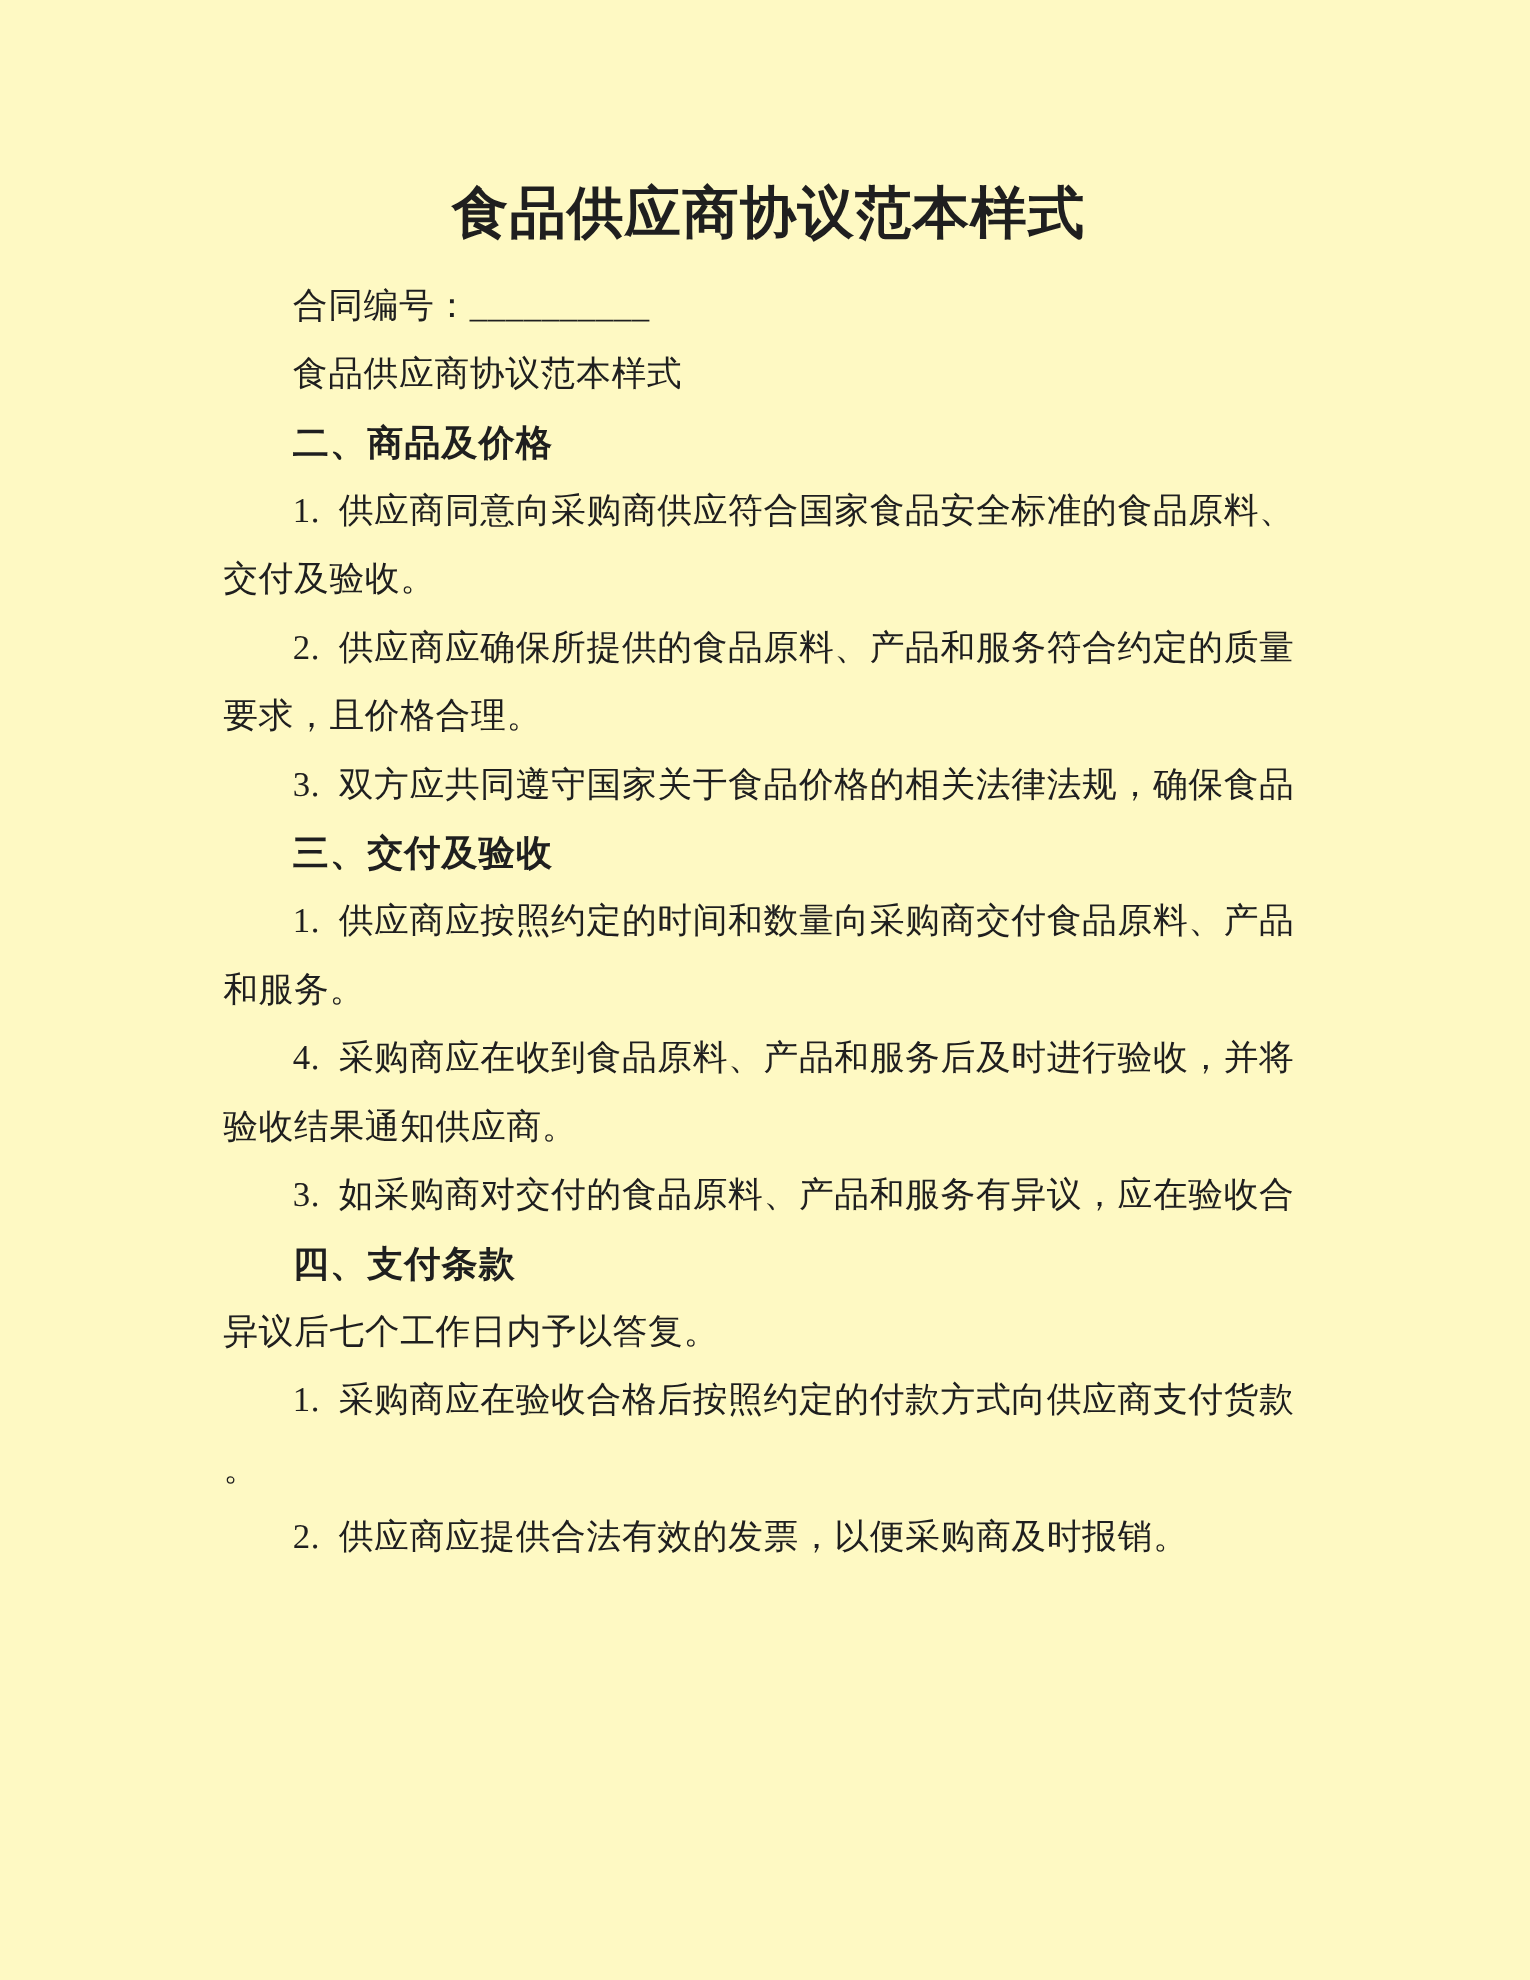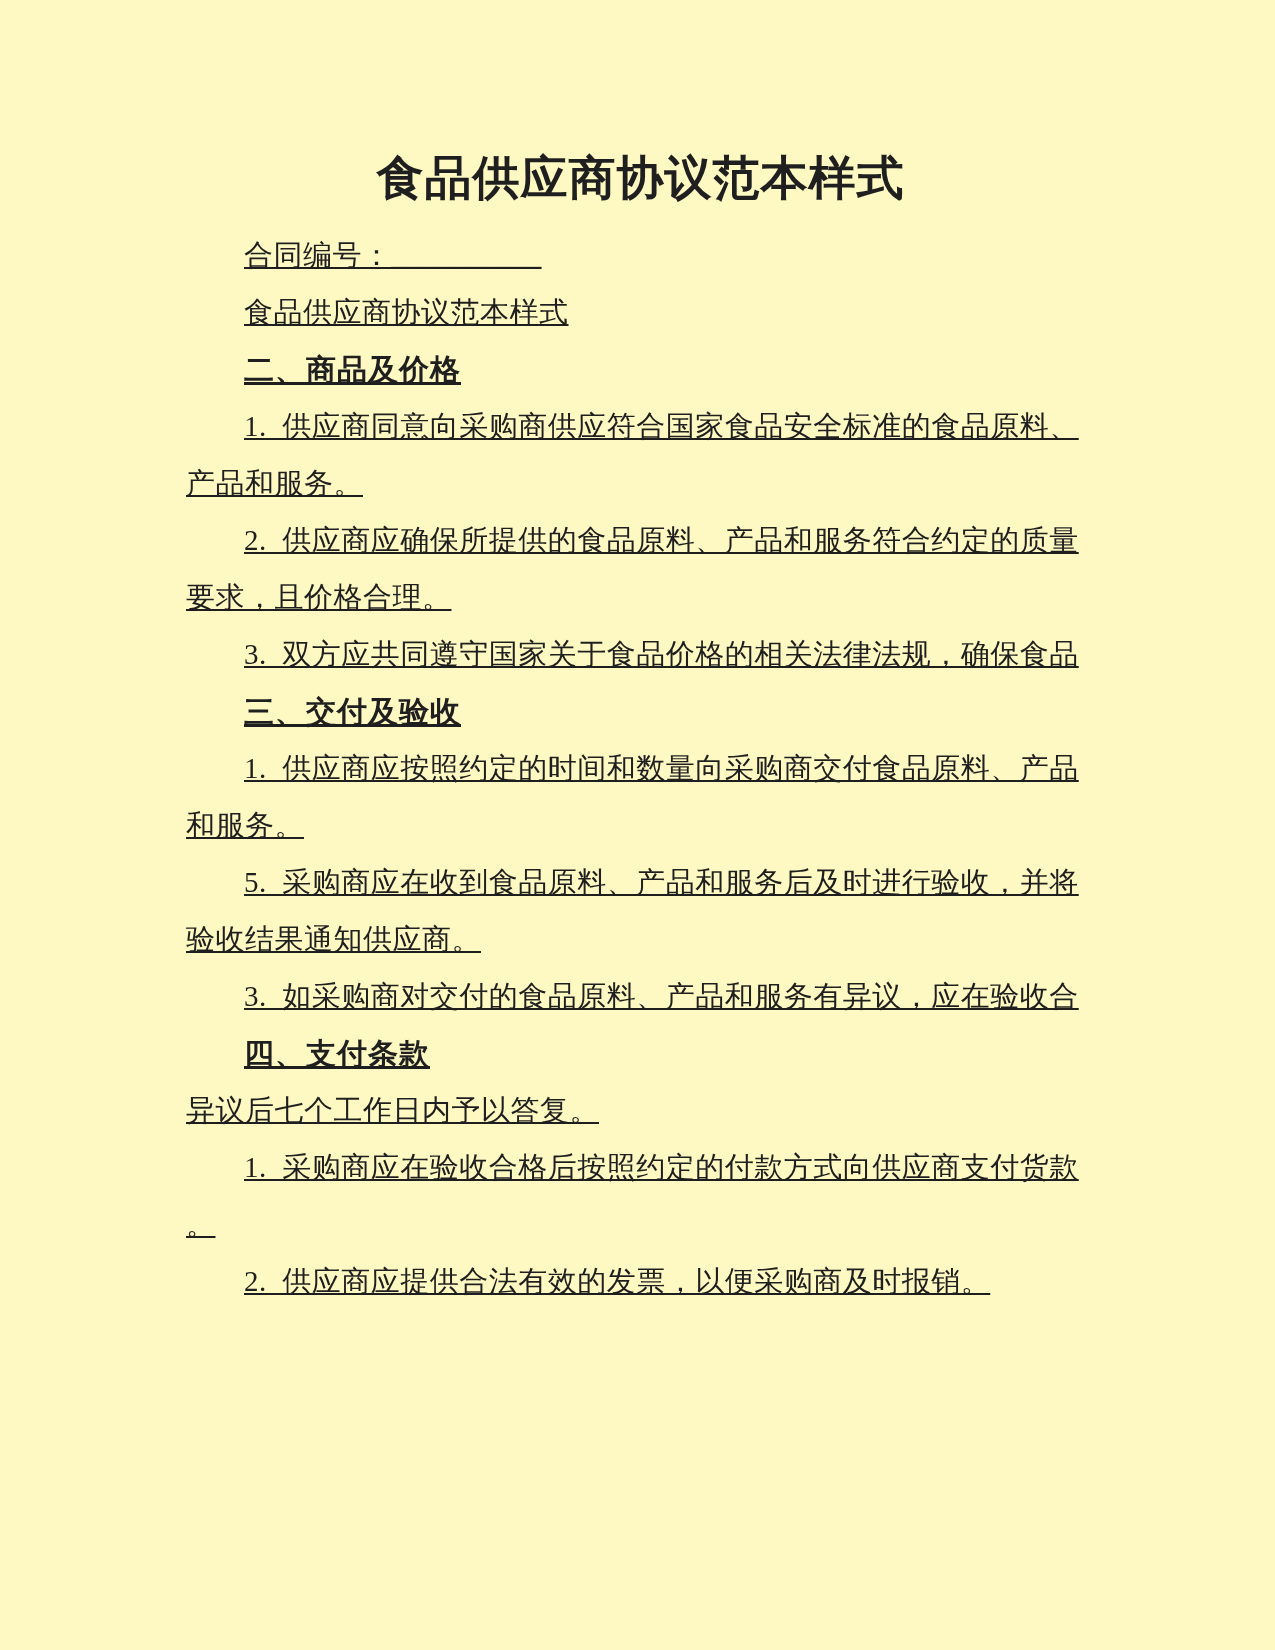--- a/index.html
+++ b/index.html
@@ -30,21 +30,20 @@
   }
   .doc-body {
     margin-top: 17px;
     font-family: "Liberation Serif", "DejaVu Serif", serif;
     font-size: 29px;
     line-height: 57px;
   }
   .line {
     white-space: pre;
     letter-spacing: 0.5px;
-    text-decoration: underline;
   }
   .line.indent {
     padding-left: 58px;
   }
   .line.heading {
     font-family: "Liberation Sans", "DejaVu Sans", sans-serif;
     font-weight: bold;
     font-size: 30px;
     letter-spacing: 1px;
   }
@@ -55,28 +54,28 @@
 </head>
 <body>
 
 <div class="page">
   <h1 class="doc-title">食品供应商协议范本样式</h1>
   <div class="doc-body">
       <div class="line indent blank-underline">合同编号：__________</div>
       <div class="line indent">食品供应商协议范本样式</div>
       <div class="line indent heading">二、商品及价格</div>
       <div class="line indent">1.  供应商同意向采购商供应符合国家食品安全标准的食品原料、</div>
-      <div class="line">产品和服务。</div>
+      <div class="line">交付及验收。</div>
       <div class="line indent">2.  供应商应确保所提供的食品原料、产品和服务符合约定的质量</div>
       <div class="line">要求，且价格合理。</div>
       <div class="line indent">3.  双方应共同遵守国家关于食品价格的相关法律法规，确保食品</div>
       <div class="line indent heading">三、交付及验收</div>
       <div class="line indent">1.  供应商应按照约定的时间和数量向采购商交付食品原料、产品</div>
       <div class="line">和服务。</div>
-      <div class="line indent">5.  采购商应在收到食品原料、产品和服务后及时进行验收，并将</div>
+      <div class="line indent">4.  采购商应在收到食品原料、产品和服务后及时进行验收，并将</div>
       <div class="line">验收结果通知供应商。</div>
       <div class="line indent">3.  如采购商对交付的食品原料、产品和服务有异议，应在验收合</div>
       <div class="line indent heading">四、支付条款</div>
       <div class="line">异议后七个工作日内予以答复。</div>
       <div class="line indent">1.  采购商应在验收合格后按照约定的付款方式向供应商支付货款</div>
       <div class="line">。</div>
       <div class="line indent">2.  供应商应提供合法有效的发票，以便采购商及时报销。</div>
     </div>
 </div>
 

